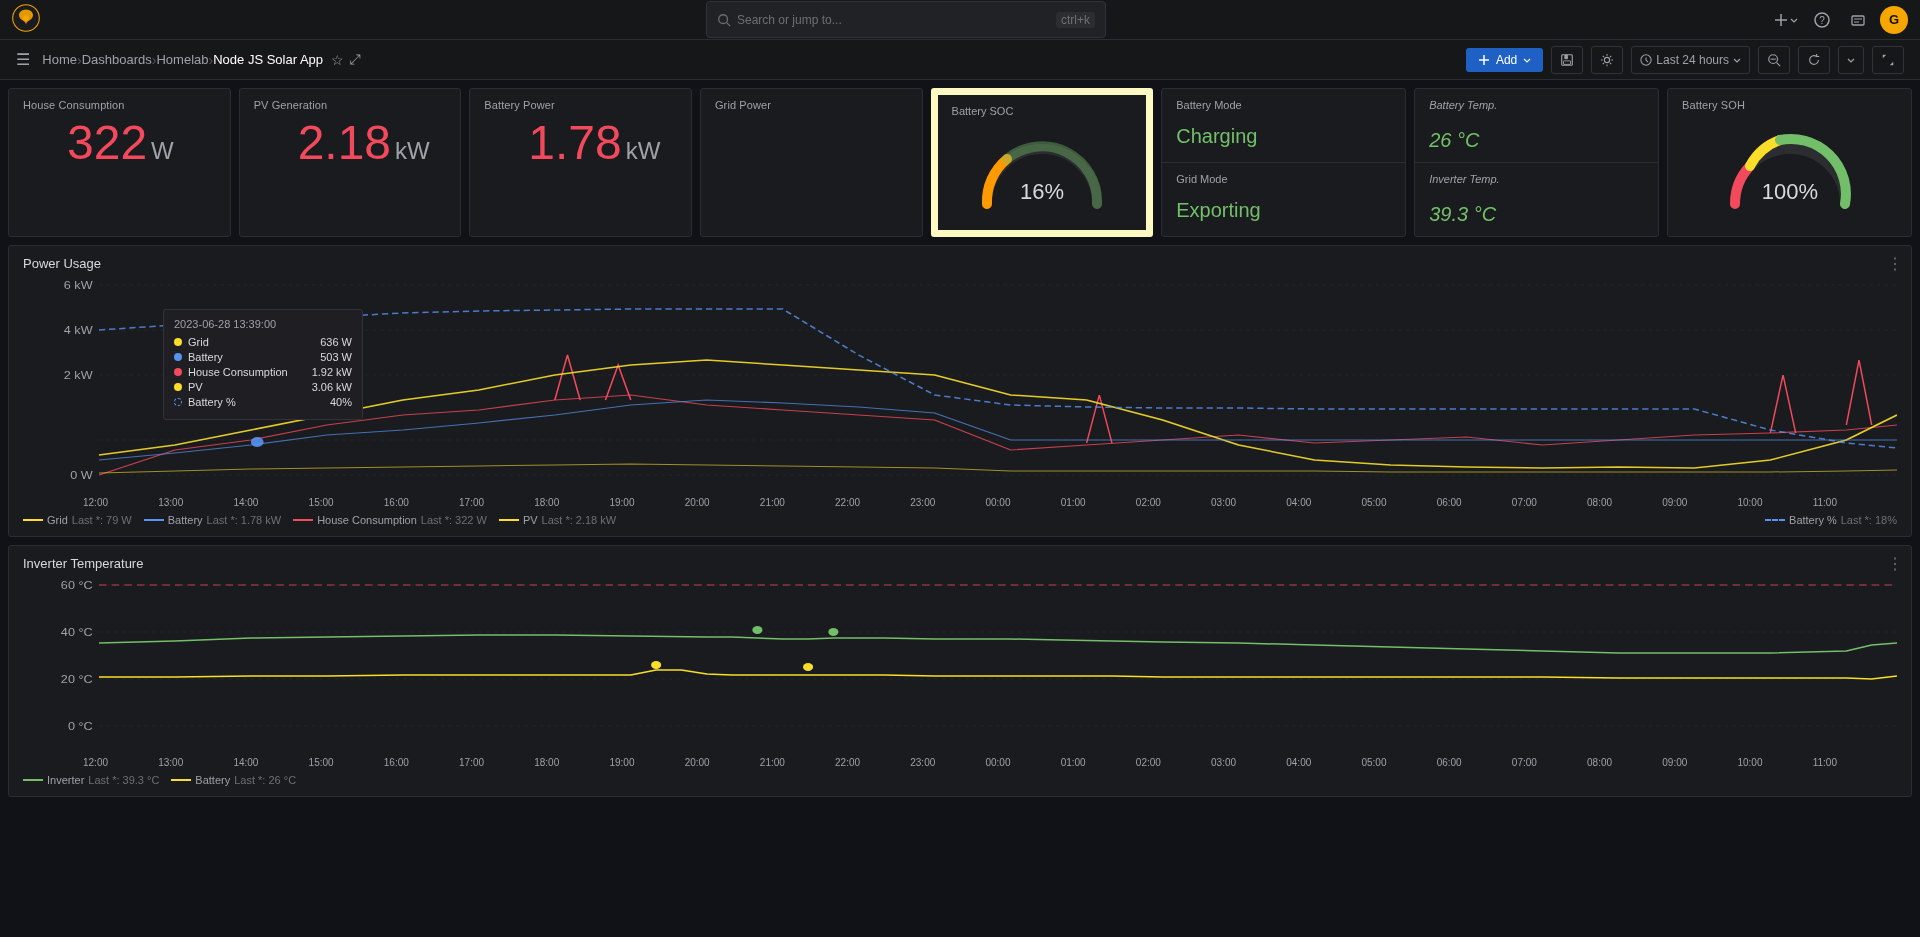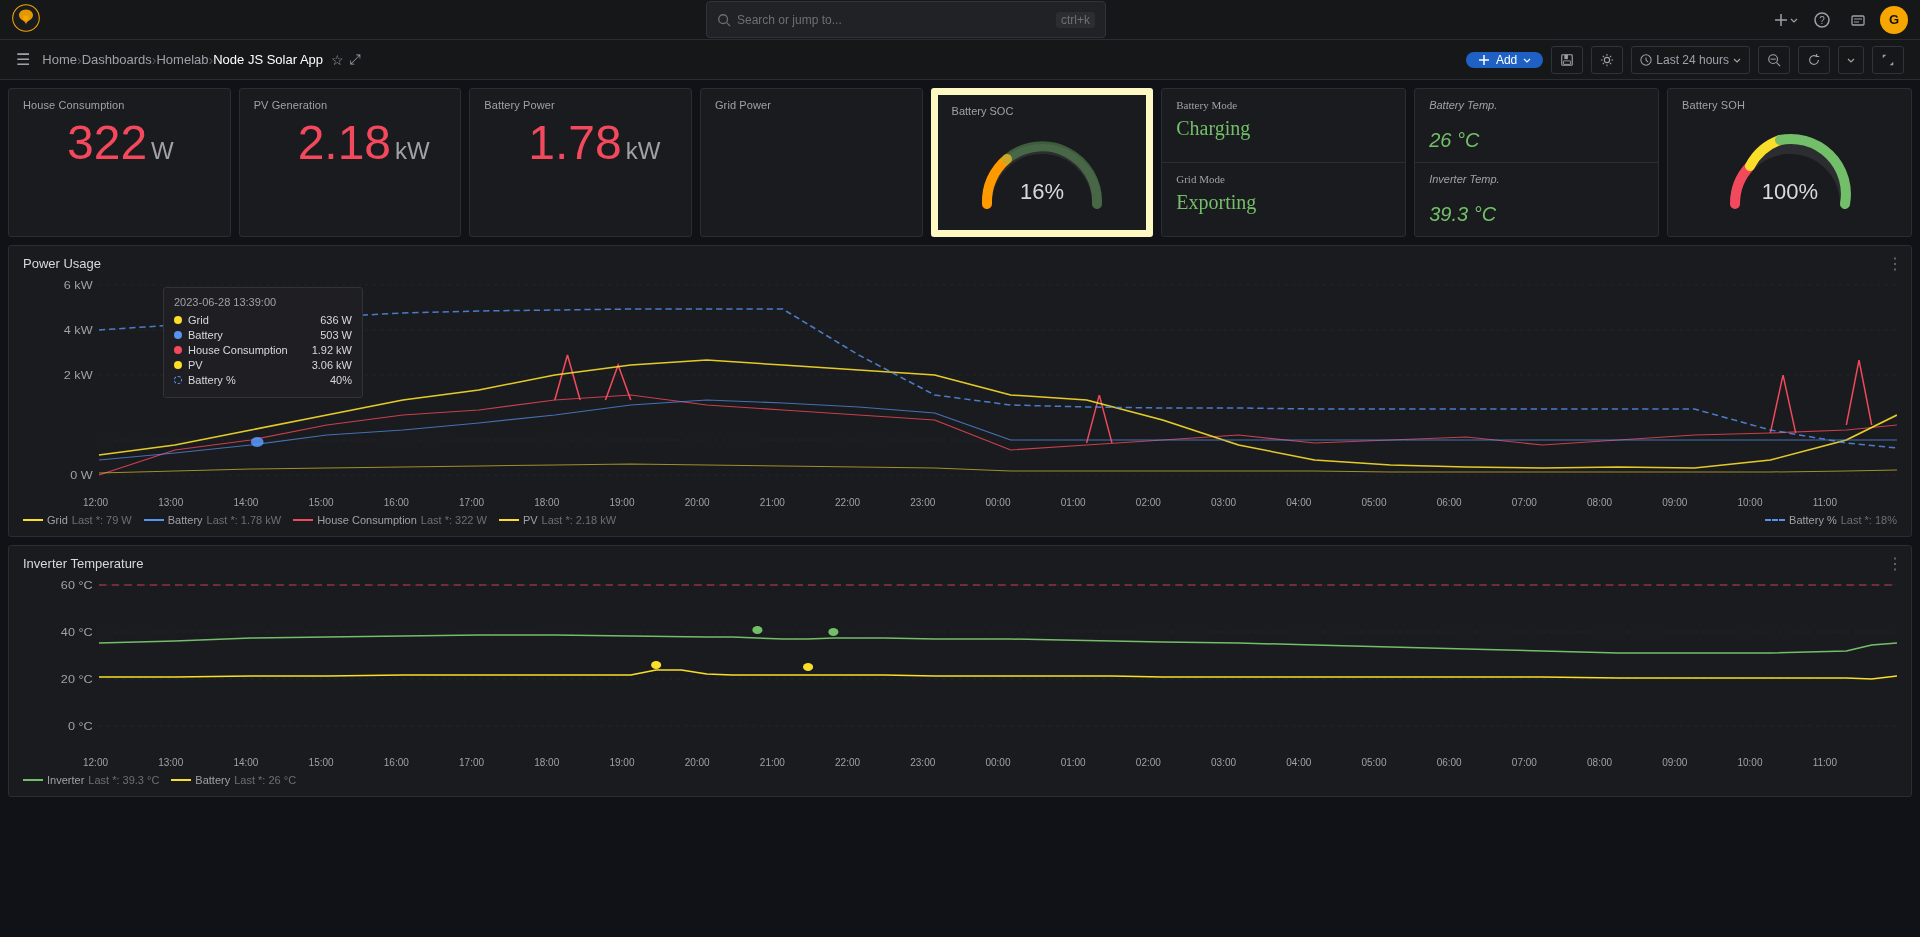--- a/index.html
+++ b/index.html
@@ -118,23 +118,23 @@
     }
     .breadcrumb-right {
       margin-left: auto;
       display: flex;
       align-items: center;
       gap: 8px;
     }
     .add-btn {
       background: #1f60c4;
       border: none;
-      border-radius: 12px;
+      border-radius: 3px;
       color: #fff;
-      height: 16px;
+      height: 24px;
       padding: 0 12px;
       display: flex;
       align-items: center;
       gap: 6px;
       cursor: pointer;
       font-size: 12px;
       font-weight: 500;
     }
     .toolbar-btn {
       background: transparent;
@@ -225,23 +225,22 @@
       background: #1a1b1e;
       border: 1px solid #2c2d30;
       border-radius: 3px;
       display: flex;
       flex-direction: column;
     }
     .status-sub {
       padding: 10px 14px;
       display: flex;
       flex-direction: column;
-      gap: 6px;
+      gap: 14px;
       flex: 1;
-      font-family: Liberation Serif, serif;
     }
     .status-sub:not(:last-child) {
       border-bottom: 1px solid #2c2d30;
     }
     .status-sub-title {
       font-size: 11px;
       color: #9fa1a7;
     }
     .status-sub-value {
       font-size: 20px;
@@ -621,21 +620,21 @@
 
         <polyline points="60,55 120,50 180,46 240,42 300,38 360,36 420,35 480,34 540,34 600,34 660,80 720,120 780,130 840,132 900,133 960,133 1020,134 1080,134 1140,134 1200,134 1260,134 1320,134 1380,155 1440,168 1480,173" fill="none" stroke="#5794f2" stroke-width="1.5" stroke-dasharray="5,3" opacity="0.8"></polyline>
 
         <polyline points="60,185 120,178 180,170 240,160 300,155 360,148 420,140 480,130 540,125 600,128 660,132 720,138 780,165 840,165 900,165 960,165 1020,165 1080,165 1140,165 1200,165 1260,165 1320,165 1380,165 1440,165 1480,165" fill="none" stroke="#5794f2" stroke-width="1.2" opacity="0.7"></polyline>
 
         <polyline points="60,198 120,196 180,194 240,193 300,192 360,191 420,190 480,189 540,190 600,191 660,192 720,193 780,196 840,196 900,196 960,196 1020,196 1080,197 1140,197 1200,197 1260,197 1320,197 1380,197 1440,196 1480,195" fill="none" stroke="#fade2a" stroke-width="1" opacity="0.6"></polyline>
 
         <circle cx="185" cy="167" r="5" fill="#5794f2" opacity="0.9"></circle>
       </svg>
 
-      <div class="chart-tooltip" style="left: 140px; top: 12px;">
+      <div class="chart-tooltip" style="left: 140px; top: 34px;">
         <div class="tooltip-title">2023-06-28 13:39:00</div>
         <div class="tooltip-row">
           <div class="tooltip-color-dot" style="background:#fade2a;"></div>
           <span class="tooltip-label">Grid</span>
           <span class="tooltip-value">636 W</span>
         </div>
         <div class="tooltip-row">
           <div class="tooltip-color-dot" style="background:#5794f2;"></div>
           <span class="tooltip-label">Battery</span>
           <span class="tooltip-value">503 W</span>

